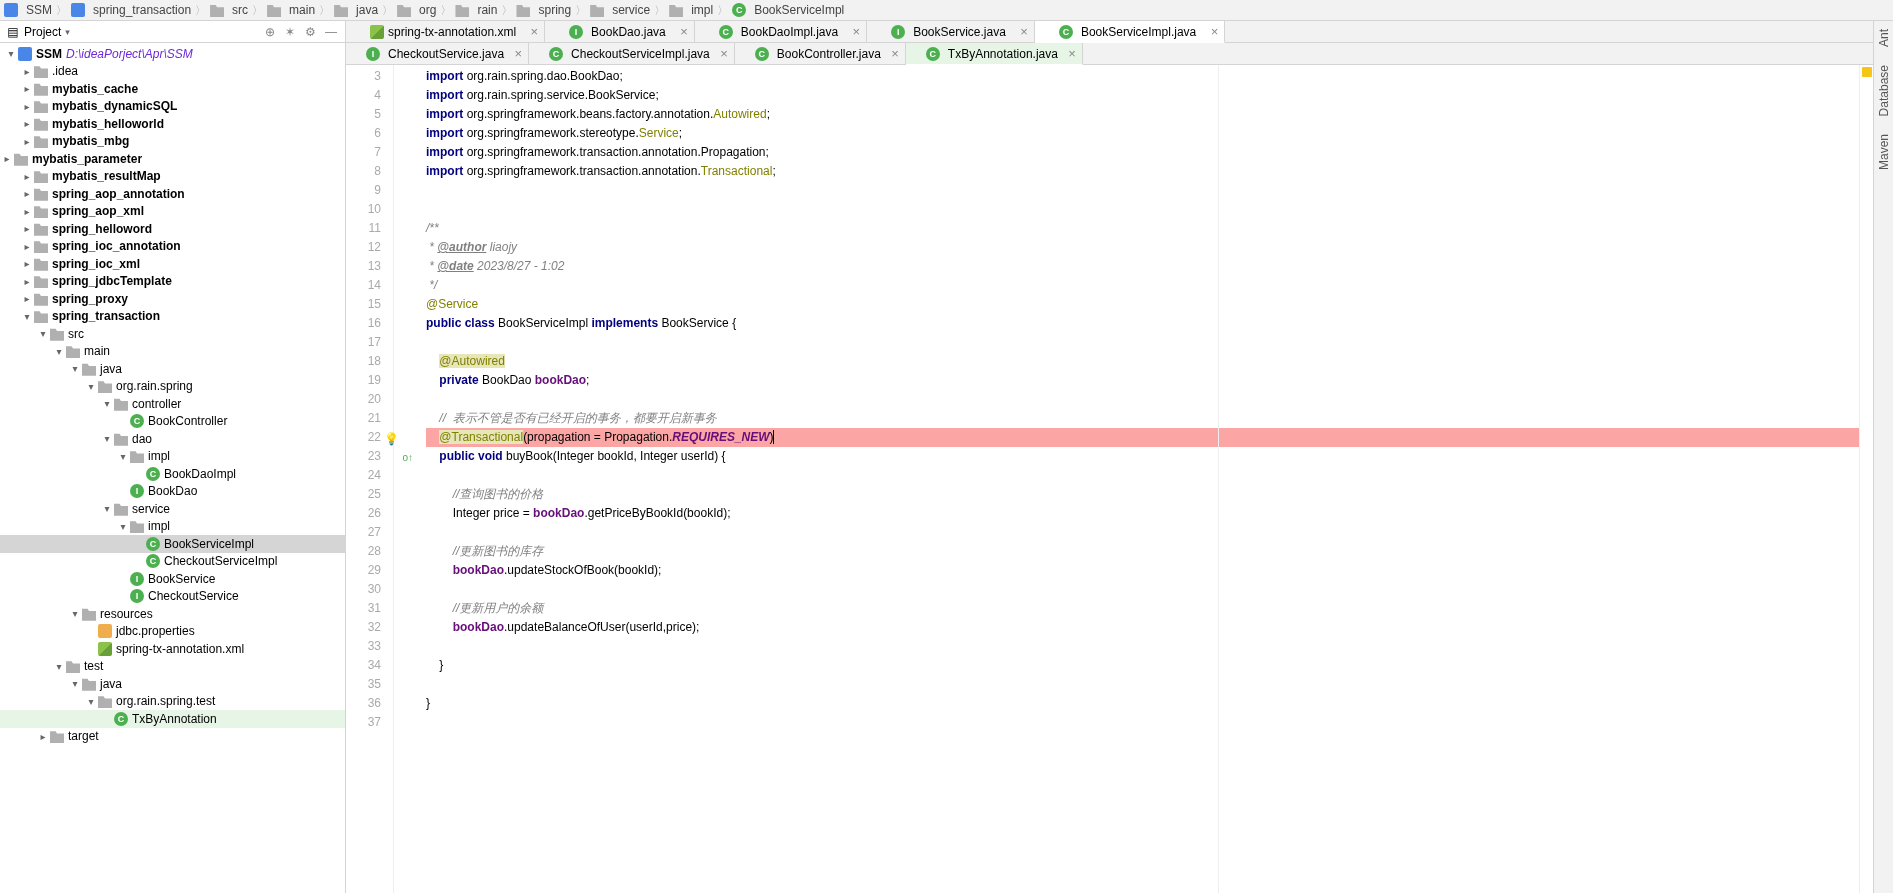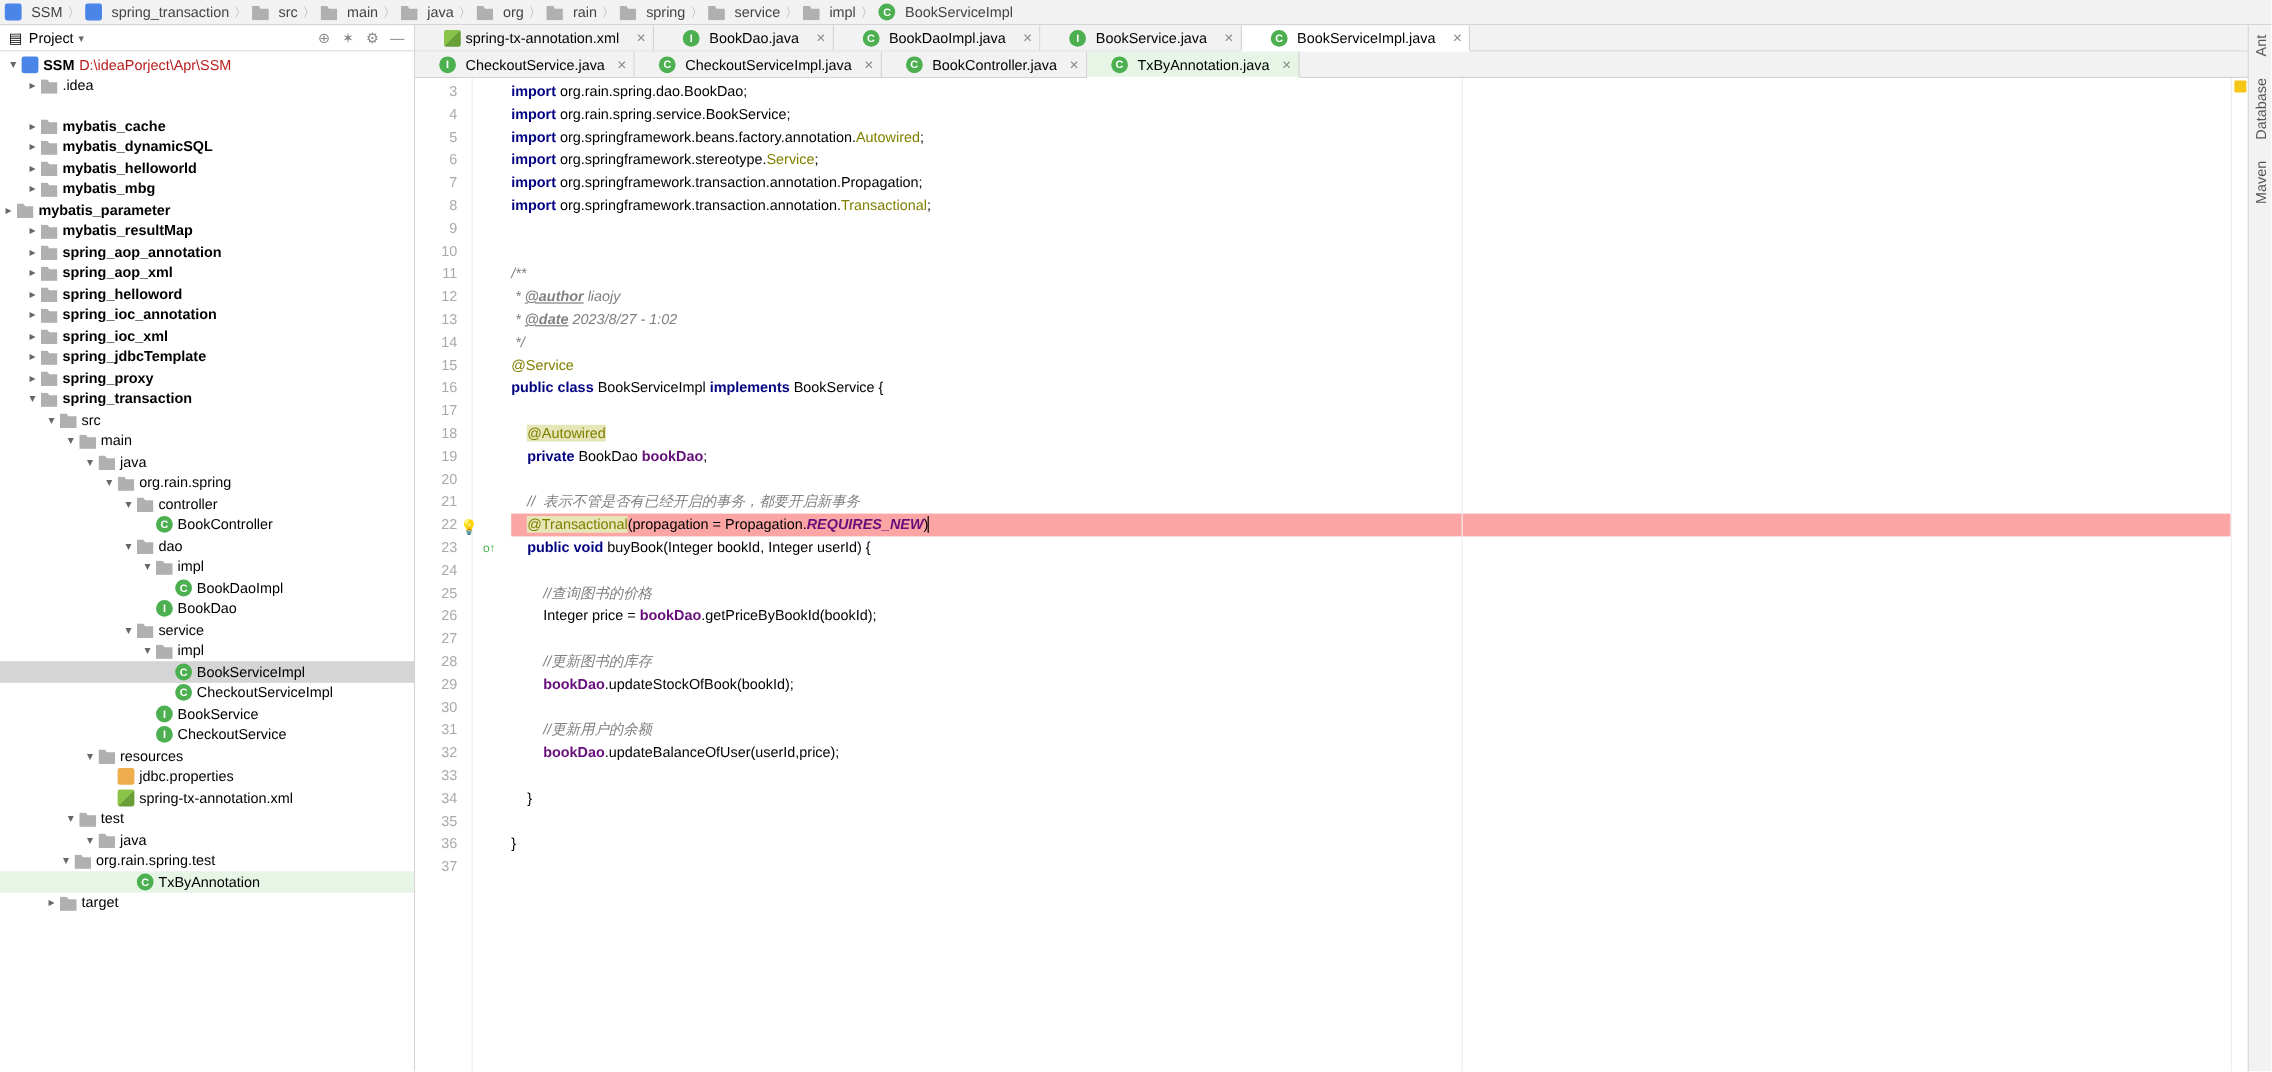--- a/index.html
+++ b/index.html
@@ -22,21 +22,21 @@
 .tree { flex:1; overflow:auto; background:#fff; padding-top:2px;}
 .tree-row { display:flex; align-items:center; height:17.5px; padding-left:0; white-space:nowrap; cursor:pointer;}
 .tree-row.selected { background:#d5d5d5;}
 .tree-row.hl-green { background:#e7f5e7;}
 .tw { width:14px; text-align:center; color:#666; font-size:10px;}
 .tw.open:before{content:"▾";}
 .tw.closed:before{content:"▸";}
 .tree-icon{width:14px;height:14px;margin-right:4px;display:inline-block;flex-shrink:0;}
 .tree-label{color:#000;}
 .tree-label.bold{font-weight:bold;}
-.tree-path{color:#b91c1c;margin-left:4px;}
+.tree-path{color:#6d28d9;margin-left:4px;font-style:italic;}
 .editor-col { flex:1; display:flex; flex-direction:column; min-width:0;}
 .tab-row { height:22px; display:flex; border-bottom:1px solid #d4d4d4; background:#f2f2f2;}
 .tab { display:flex; align-items:center; gap:4px; padding:0 28px 0 24px; border-right:1px solid #d4d4d4; background:#f2f2f2; position:relative; cursor:pointer;}
 .tab.active { background:#fff; border-bottom:1px solid #fff; margin-bottom:-1px;}
 .tab.active.green{background:#e7f5e7;}
 .tab .close{position:absolute;right:6px;color:#888;font-size:13px;}
 .tab-row2 .tab{padding:0 24px 0 20px;}
 .code-area { flex:1; display:flex; overflow:hidden;}
 .gutter { width:48px; background:#fff; border-right:1px solid #eee; text-align:right; padding-right:12px; color:#aaa; font-family:Consolas,monospace; font-size:12.5px; line-height:19px; padding-top:2px; user-select:none; position:relative;}
 .gutter .gnum{height:19px;position:relative;}
@@ -140,21 +140,21 @@
           <span class="tw open"></span>
           <span class="tree-icon module-icon"></span>
           <span class="tree-label bold">SSM</span>
           <span class="tree-path">D:\ideaPorject\Apr\SSM</span>
         </div>
         <div class="tree-row" style="padding-left: 20px;">
           <span class="tw closed"></span>
           <span class="tree-icon folder-icon"></span>
           <span class="tree-label">.idea</span>
         </div>
-        <div class="tree-row" style="padding-left: 20px; margin-top: 16px;">
+        <div class="tree-row" style="padding-left: 20px;">
           <span class="tw closed"></span>
           <span class="tree-icon folder-icon"></span>
           <span class="tree-label bold">mybatis_cache</span>
         </div>
         <div class="tree-row" style="padding-left: 20px;">
           <span class="tw closed"></span>
           <span class="tree-icon folder-icon"></span>
           <span class="tree-label bold">mybatis_dynamicSQL</span>
         </div>
         <div class="tree-row" style="padding-left: 20px;">
@@ -315,21 +315,21 @@
         <div class="tree-row" style="padding-left: 52px;">
           <span class="tw open"></span>
           <span class="tree-icon folder-icon"></span>
           <span class="tree-label">test</span>
         </div>
         <div class="tree-row" style="padding-left: 68px;">
           <span class="tw open"></span>
           <span class="tree-icon folder-icon"></span>
           <span class="tree-label">java</span>
         </div>
-        <div class="tree-row" style="padding-left: 48px;">
+        <div class="tree-row" style="padding-left: 84px;">
           <span class="tw open"></span>
           <span class="tree-icon folder-icon"></span>
           <span class="tree-label">org.rain.spring.test</span>
         </div>
         <div class="tree-row hl-green" style="padding-left: 100px;">
           <span class="tw "></span>
           <span class="tree-icon c-icon">C</span>
           <span class="tree-label">TxByAnnotation</span>
         </div>
         <div class="tree-row" style="padding-left: 36px;">

